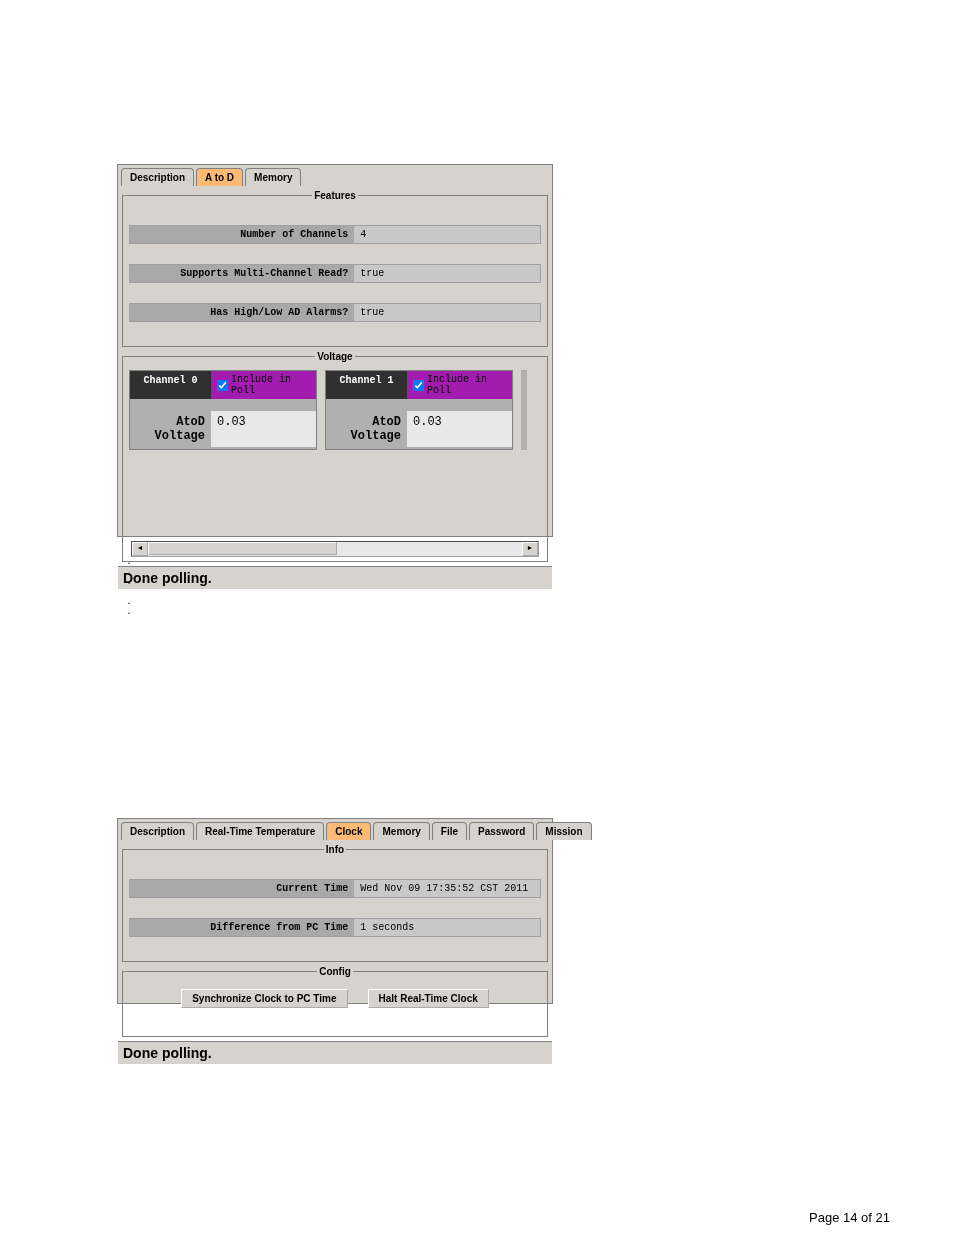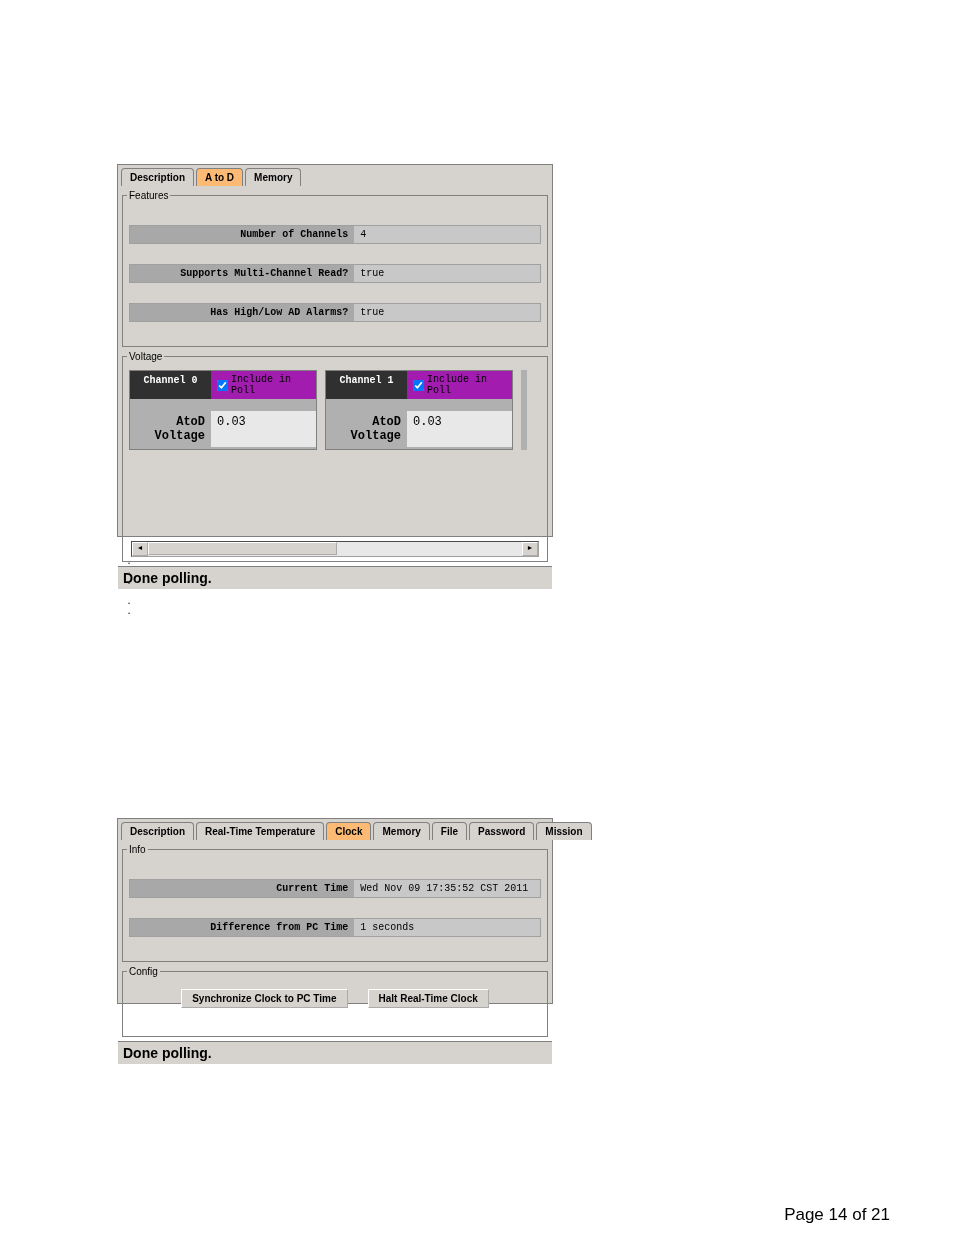--- a/index.html
+++ b/index.html
@@ -52,22 +52,23 @@
     background: #fdba74;
   }
   fieldset.group {
     border: 1px solid #808080;
     margin: 4px 4px 4px 4px;
     padding: 4px 4px 4px 4px;
     box-sizing: border-box;
   }
   fieldset.group legend {
     font-size: 10px;
-    font-weight: normal;
+    font-weight: bold;
     padding: 0 2px;
+    text-align: center;
   }
   .kv-row {
     display: flex;
     border: 1px solid #a0a0a0;
     margin: 20px 2px;
     font-family: "Courier New", monospace;
     font-size: 10px;
   }
   .kv-label {
     width: 55%;
@@ -211,21 +212,21 @@
     padding: 3px 10px;
     border: 1px outset #fff;
     background: #d6d3ce;
     cursor: pointer;
   }
 
   .page-footer {
     position: absolute;
     right: 64px;
     bottom: 10px;
-    font-size: 17px;
+    font-size: 13px;
     color: #000;
   }
   .vscroll-stub {
     width: 6px;
     background: #b0b0b0;
     align-self: stretch;
   }
 </style>
 </head>
 <body>

